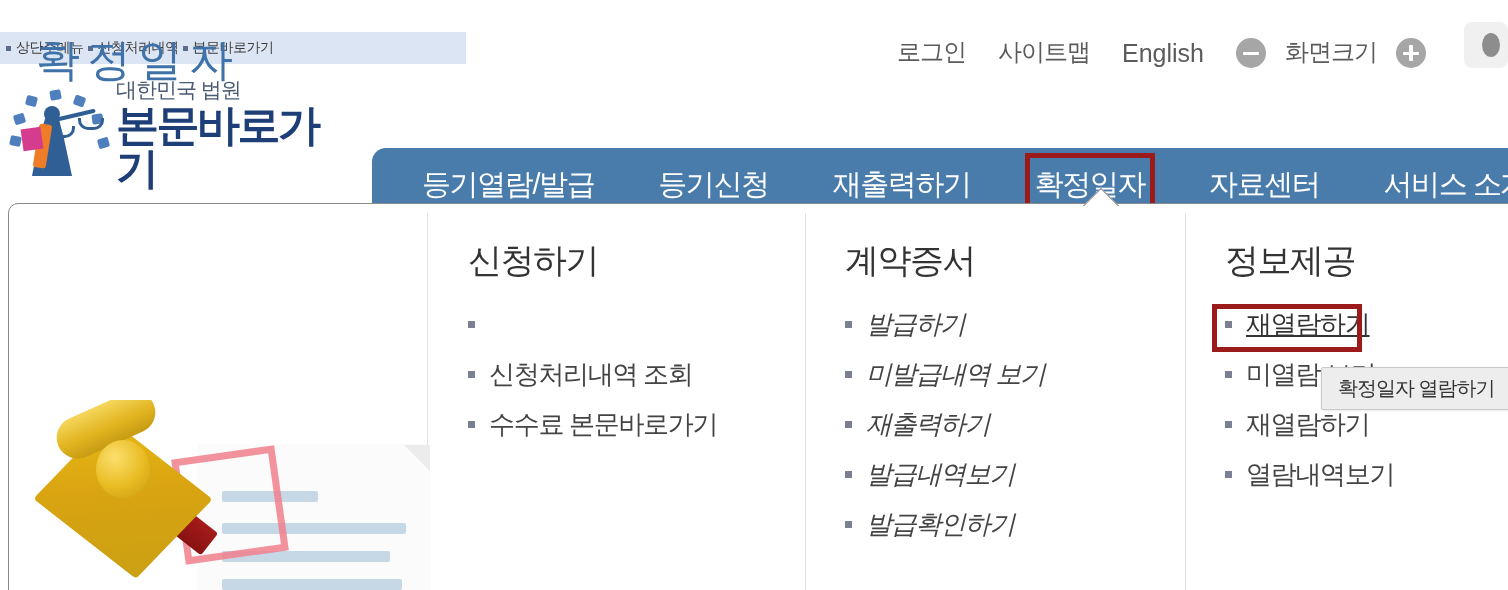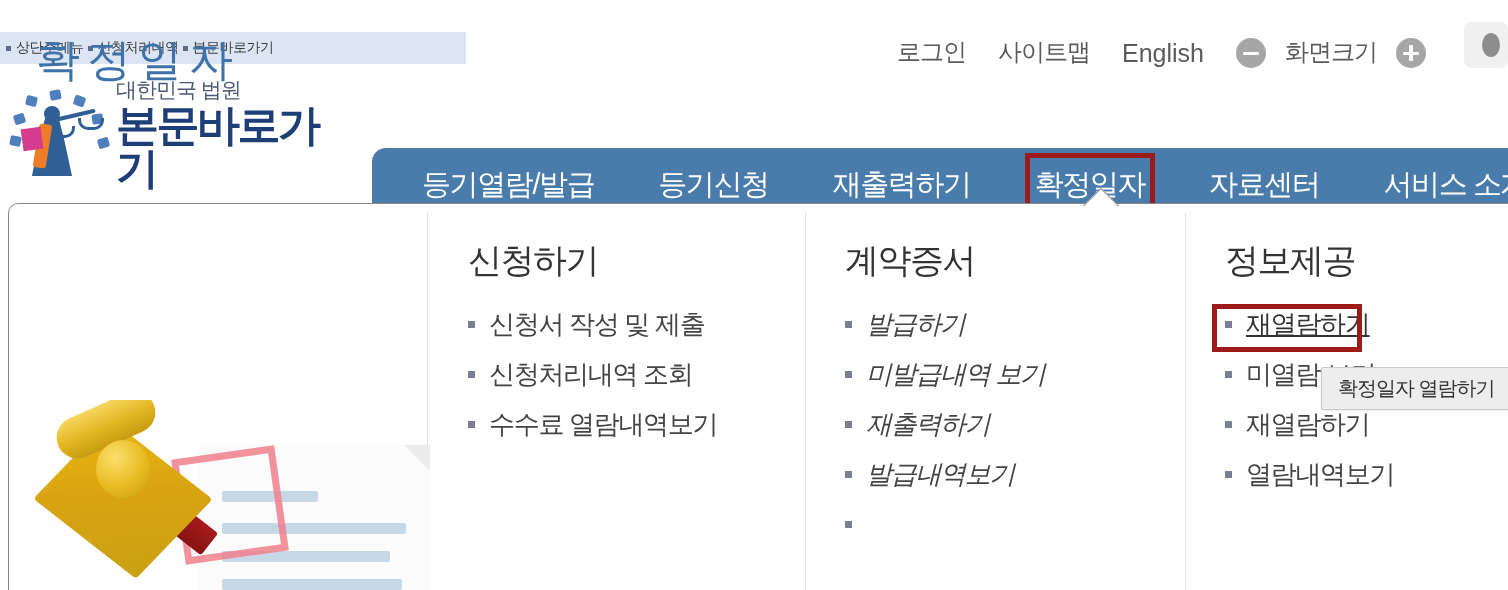--- a/index.html
+++ b/index.html
@@ -511,29 +511,28 @@
 
   <div class="col-divider" style="left:427px; top:213px; height:377px;"></div>
   <div class="col-divider" style="left:805px; top:213px; height:377px;"></div>
   <div class="col-divider" style="left:1185px; top:213px; height:377px;"></div>
 
   <div class="col" style="left:468px; top:243px;">
     <h3 class="col-title">신청하기</h3>
     <ul class="menu-list" style="margin-top:22px;">
       <li>
         <span class="bull"></span>
-        <a class="menu-link" href="#">신청서 작성 및 제출</a>
       </li>
       <li>
         <span class="bull"></span>
         <a class="menu-link" href="#">신청처리내역 조회</a>
       </li>
       <li>
         <span class="bull"></span>
-        <a class="menu-link" href="#">수수료 열람내역보기</a>
+        <a class="menu-link" href="#">수수료 본문바로가기</a>
       </li>
     </ul>
   </div>
 
   <div class="col" style="left:845px; top:243px;">
     <h3 class="col-title">계약증서</h3>
     <ul class="menu-list" style="margin-top:22px;font-style:italic;">
       <li>
         <span class="bull"></span>
         <a class="menu-link" href="#">발급하기</a>
@@ -545,20 +544,21 @@
       <li>
         <span class="bull"></span>
         <a class="menu-link" href="#">재출력하기</a>
       </li>
       <li>
         <span class="bull"></span>
         <a class="menu-link" href="#">발급내역보기</a>
       </li>
       <li>
         <span class="bull"></span>
+        <a class="menu-link" href="#">발급확인하기</a>
       </li>
     </ul>
   </div>
 
   <div class="col" style="left:1225px; top:243px;">
     <h3 class="col-title">정보제공</h3>
     <ul class="menu-list" style="margin-top:22px;">
       <li>
         <span class="bull"></span>
         <a class="menu-link hovered" href="#">재열람하기</a>

